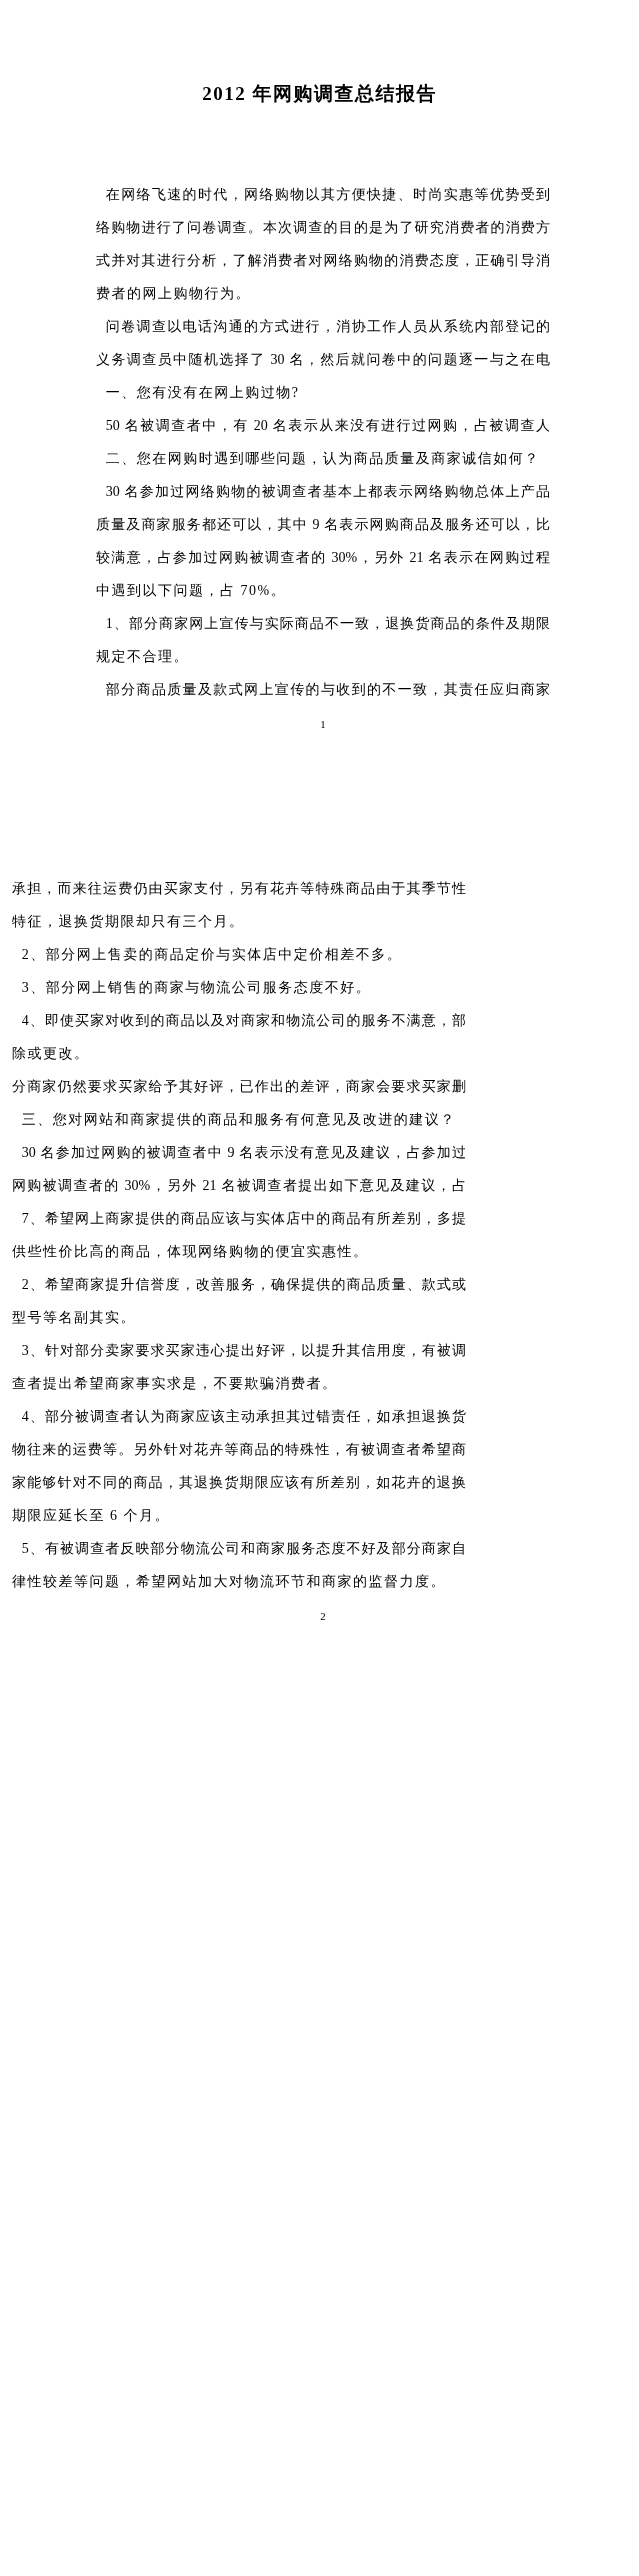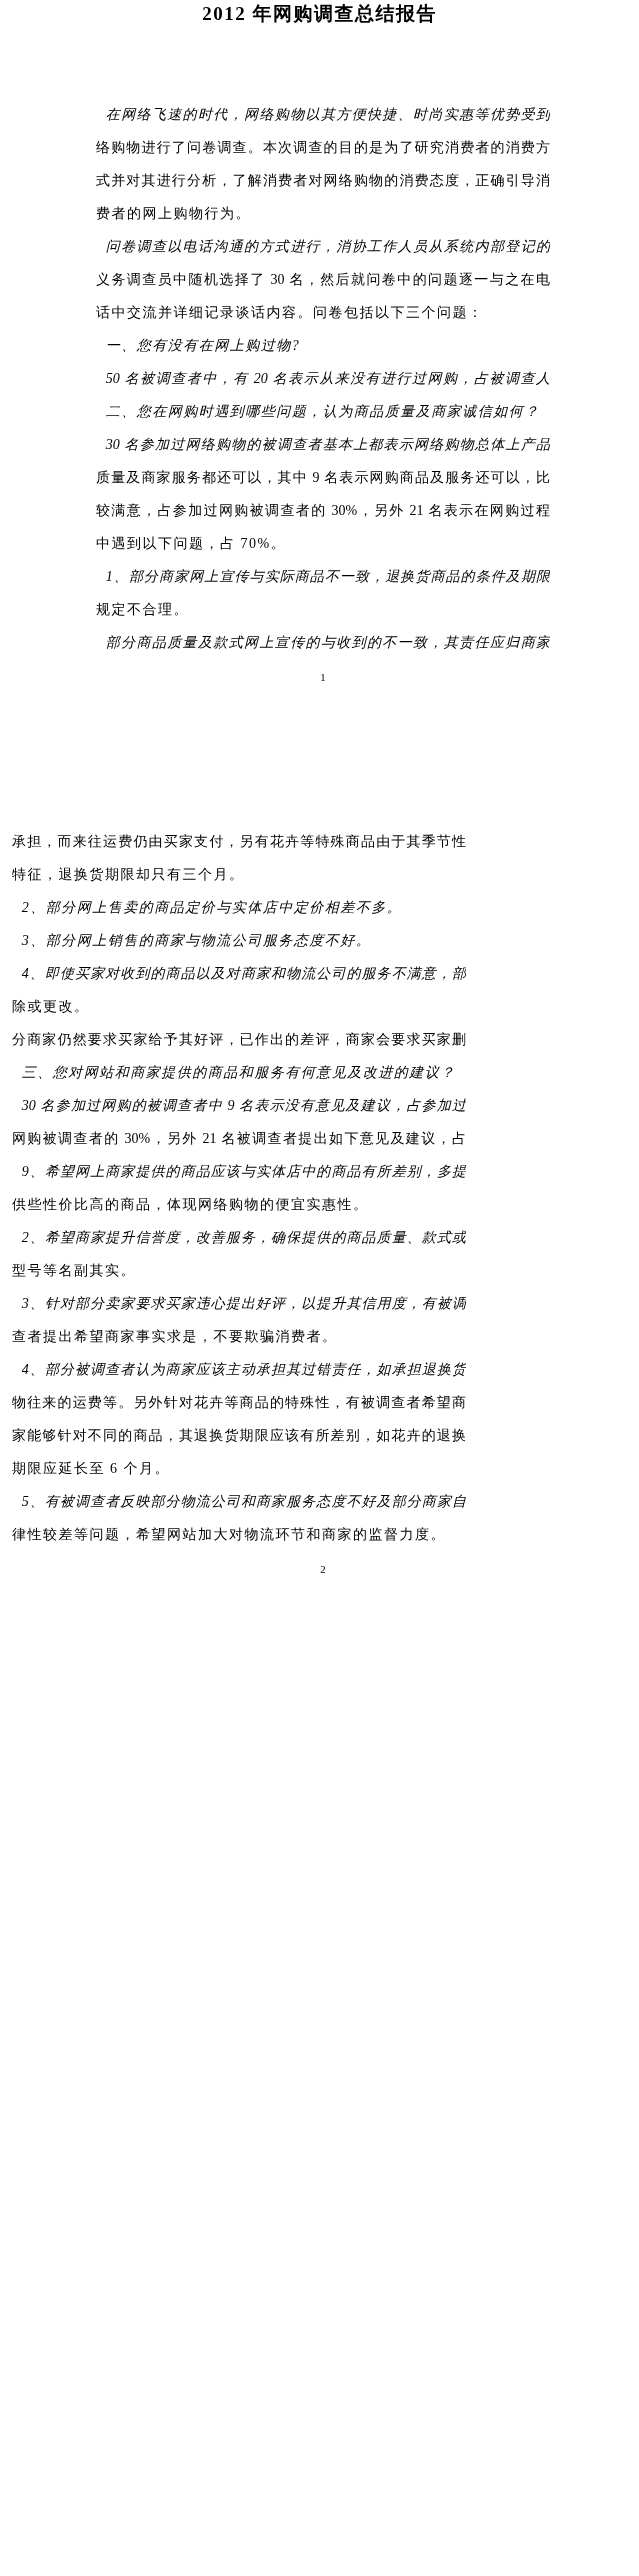--- a/index.html
+++ b/index.html
@@ -6,20 +6,21 @@
   .doc-canvas {
     position: relative;
     width: 639px;
     height: 2711px;
     background: #ffffff;
     color: #000000;
     font-family: "Liberation Serif", serif;
     overflow: hidden;
   }
   .doc-title {
+    padding-top: 80px;
     text-align: center;
     font-size: 19px;
     font-weight: bold;
     line-height: 27px;
     letter-spacing: 1.5px;
   }
   .page-body {
     width: 454px;
     margin-left: 96px;
   }
@@ -33,21 +34,21 @@
     white-space: nowrap;
     overflow: visible;
   }
   .line.full {
     white-space: normal;
     letter-spacing: 0;
     text-align: justify;
     text-align-last: justify;
     overflow: hidden;
   }
-  .line.indent { padding-left: 9.8px; font-style: italic; }
+  .line.indent { padding-left: 9.8px; }
   .page-number {
     height: 33px;
     line-height: 33px;
     width: 454px;
     margin-left: 96px;
     text-align: center;
     font-size: 10.8px;
   }
   .pagenum-1 { margin-top: 2.1px; }
   .pagenum-2 { margin-top: 1.5px; }
@@ -59,21 +60,20 @@
 
   <div class="doc-title">2012 年网购调查总结报告</div>
 
   <div class="page-body page1-body">
       <div class="line full indent">在网络飞速的时代，网络购物以其方便快捷、时尚实惠等优势受到</div>
       <div class="line full">络购物进行了问卷调查。本次调查的目的是为了研究消费者的消费方</div>
       <div class="line full">式并对其进行分析，了解消费者对网络购物的消费态度，正确引导消</div>
       <div class="line">费者的网上购物行为。</div>
       <div class="line full indent">问卷调查以电话沟通的方式进行，消协工作人员从系统内部登记的</div>
       <div class="line full">义务调查员中随机选择了 30 名，然后就问卷中的问题逐一与之在电</div>
-      <div class="line">话中交流并详细记录谈话内容。问卷包括以下三个问题：</div>
       <div class="line indent">一、您有没有在网上购过物?</div>
       <div class="line full indent">50 名被调查者中，有 20 名表示从来没有进行过网购，占被调查人</div>
       <div class="line indent">二、您在网购时遇到哪些问题，认为商品质量及商家诚信如何？</div>
       <div class="line full indent">30 名参加过网络购物的被调查者基本上都表示网络购物总体上产品</div>
       <div class="line full">质量及商家服务都还可以，其中 9 名表示网购商品及服务还可以，比</div>
       <div class="line full">较满意，占参加过网购被调查者的 30%，另外 21 名表示在网购过程</div>
       <div class="line">中遇到以下问题，占 70%。</div>
       <div class="line full indent">1、部分商家网上宣传与实际商品不一致，退换货商品的条件及期限</div>
       <div class="line">规定不合理。</div>
       <div class="line full indent">部分商品质量及款式网上宣传的与收到的不一致，其责任应归商家</div>
@@ -85,21 +85,21 @@
       <div class="line full">承担，而来往运费仍由买家支付，另有花卉等特殊商品由于其季节性</div>
       <div class="line">特征，退换货期限却只有三个月。</div>
       <div class="line indent">2、部分网上售卖的商品定价与实体店中定价相差不多。</div>
       <div class="line indent">3、部分网上销售的商家与物流公司服务态度不好。</div>
       <div class="line full indent">4、即使买家对收到的商品以及对商家和物流公司的服务不满意，部</div>
       <div class="line">除或更改。</div>
       <div class="line full">分商家仍然要求买家给予其好评，已作出的差评，商家会要求买家删</div>
       <div class="line indent">三、您对网站和商家提供的商品和服务有何意见及改进的建议？</div>
       <div class="line full indent">30 名参加过网购的被调查者中 9 名表示没有意见及建议，占参加过</div>
       <div class="line full">网购被调查者的 30%，另外 21 名被调查者提出如下意见及建议，占 70%。</div>
-      <div class="line full indent">9、希望网上商家提供的商品应该与实体店中的商品有所差别，多提</div>
+      <div class="line full indent">7、希望网上商家提供的商品应该与实体店中的商品有所差别，多提</div>
       <div class="line">供些性价比高的商品，体现网络购物的便宜实惠性。</div>
       <div class="line full indent">2、希望商家提升信誉度，改善服务，确保提供的商品质量、款式或</div>
       <div class="line">型号等名副其实。</div>
       <div class="line full indent">3、针对部分卖家要求买家违心提出好评，以提升其信用度，有被调</div>
       <div class="line">查者提出希望商家事实求是，不要欺骗消费者。</div>
       <div class="line full indent">4、部分被调查者认为商家应该主动承担其过错责任，如承担退换货</div>
       <div class="line full">物往来的运费等。另外针对花卉等商品的特殊性，有被调查者希望商</div>
       <div class="line full">家能够针对不同的商品，其退换货期限应该有所差别，如花卉的退换</div>
       <div class="line">期限应延长至 6 个月。</div>
       <div class="line full indent">5、有被调查者反映部分物流公司和商家服务态度不好及部分商家自</div>

